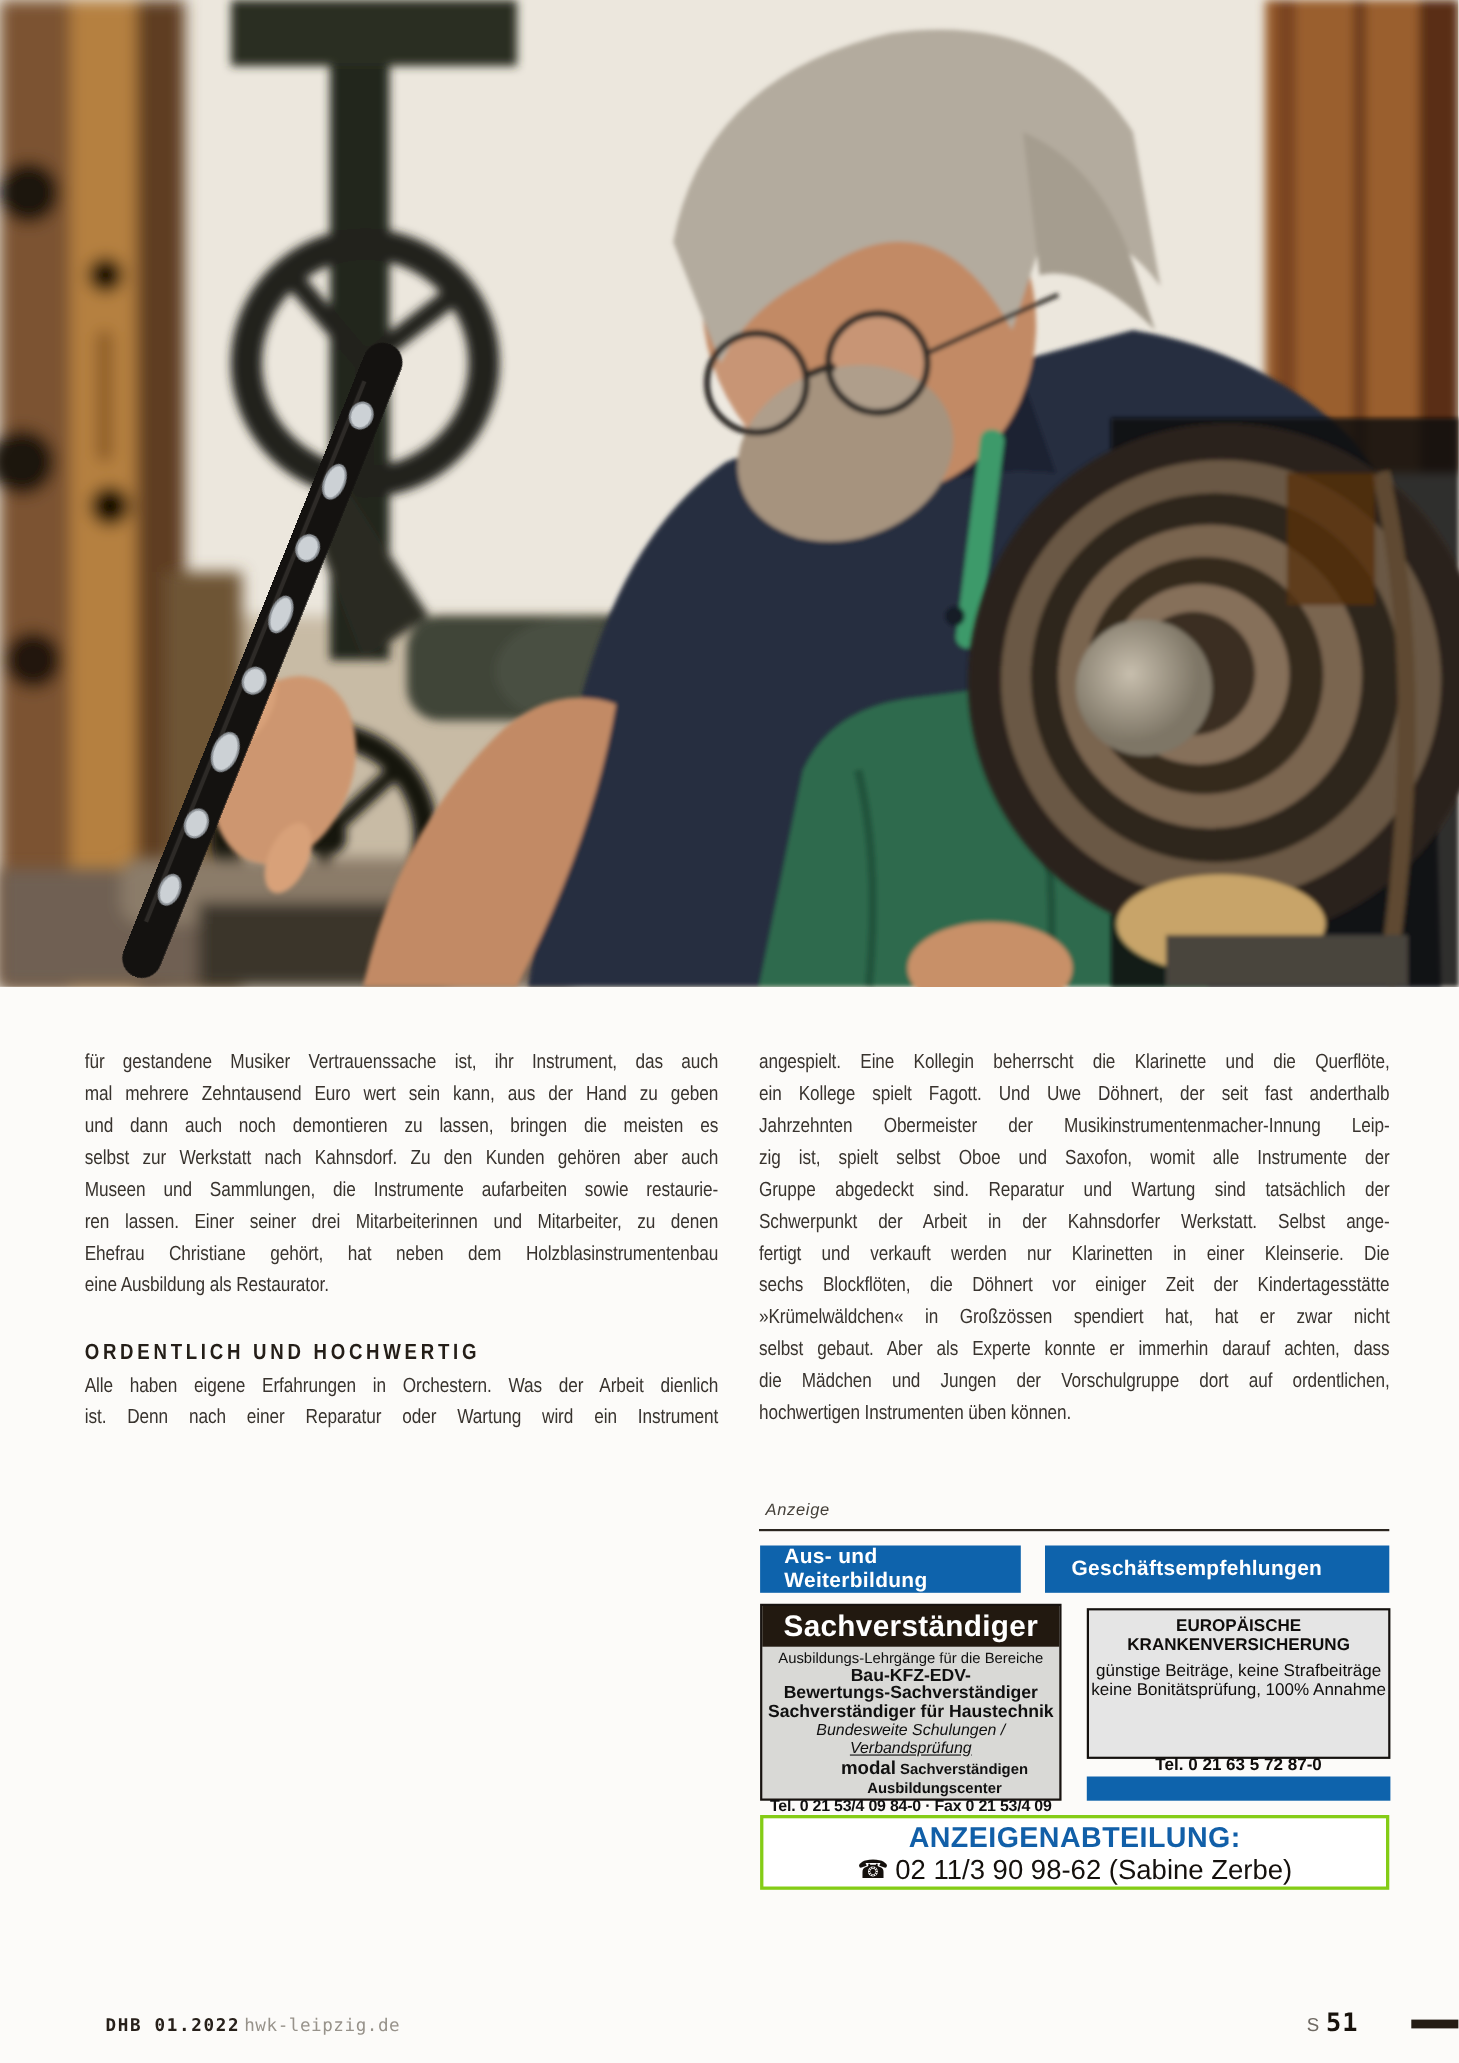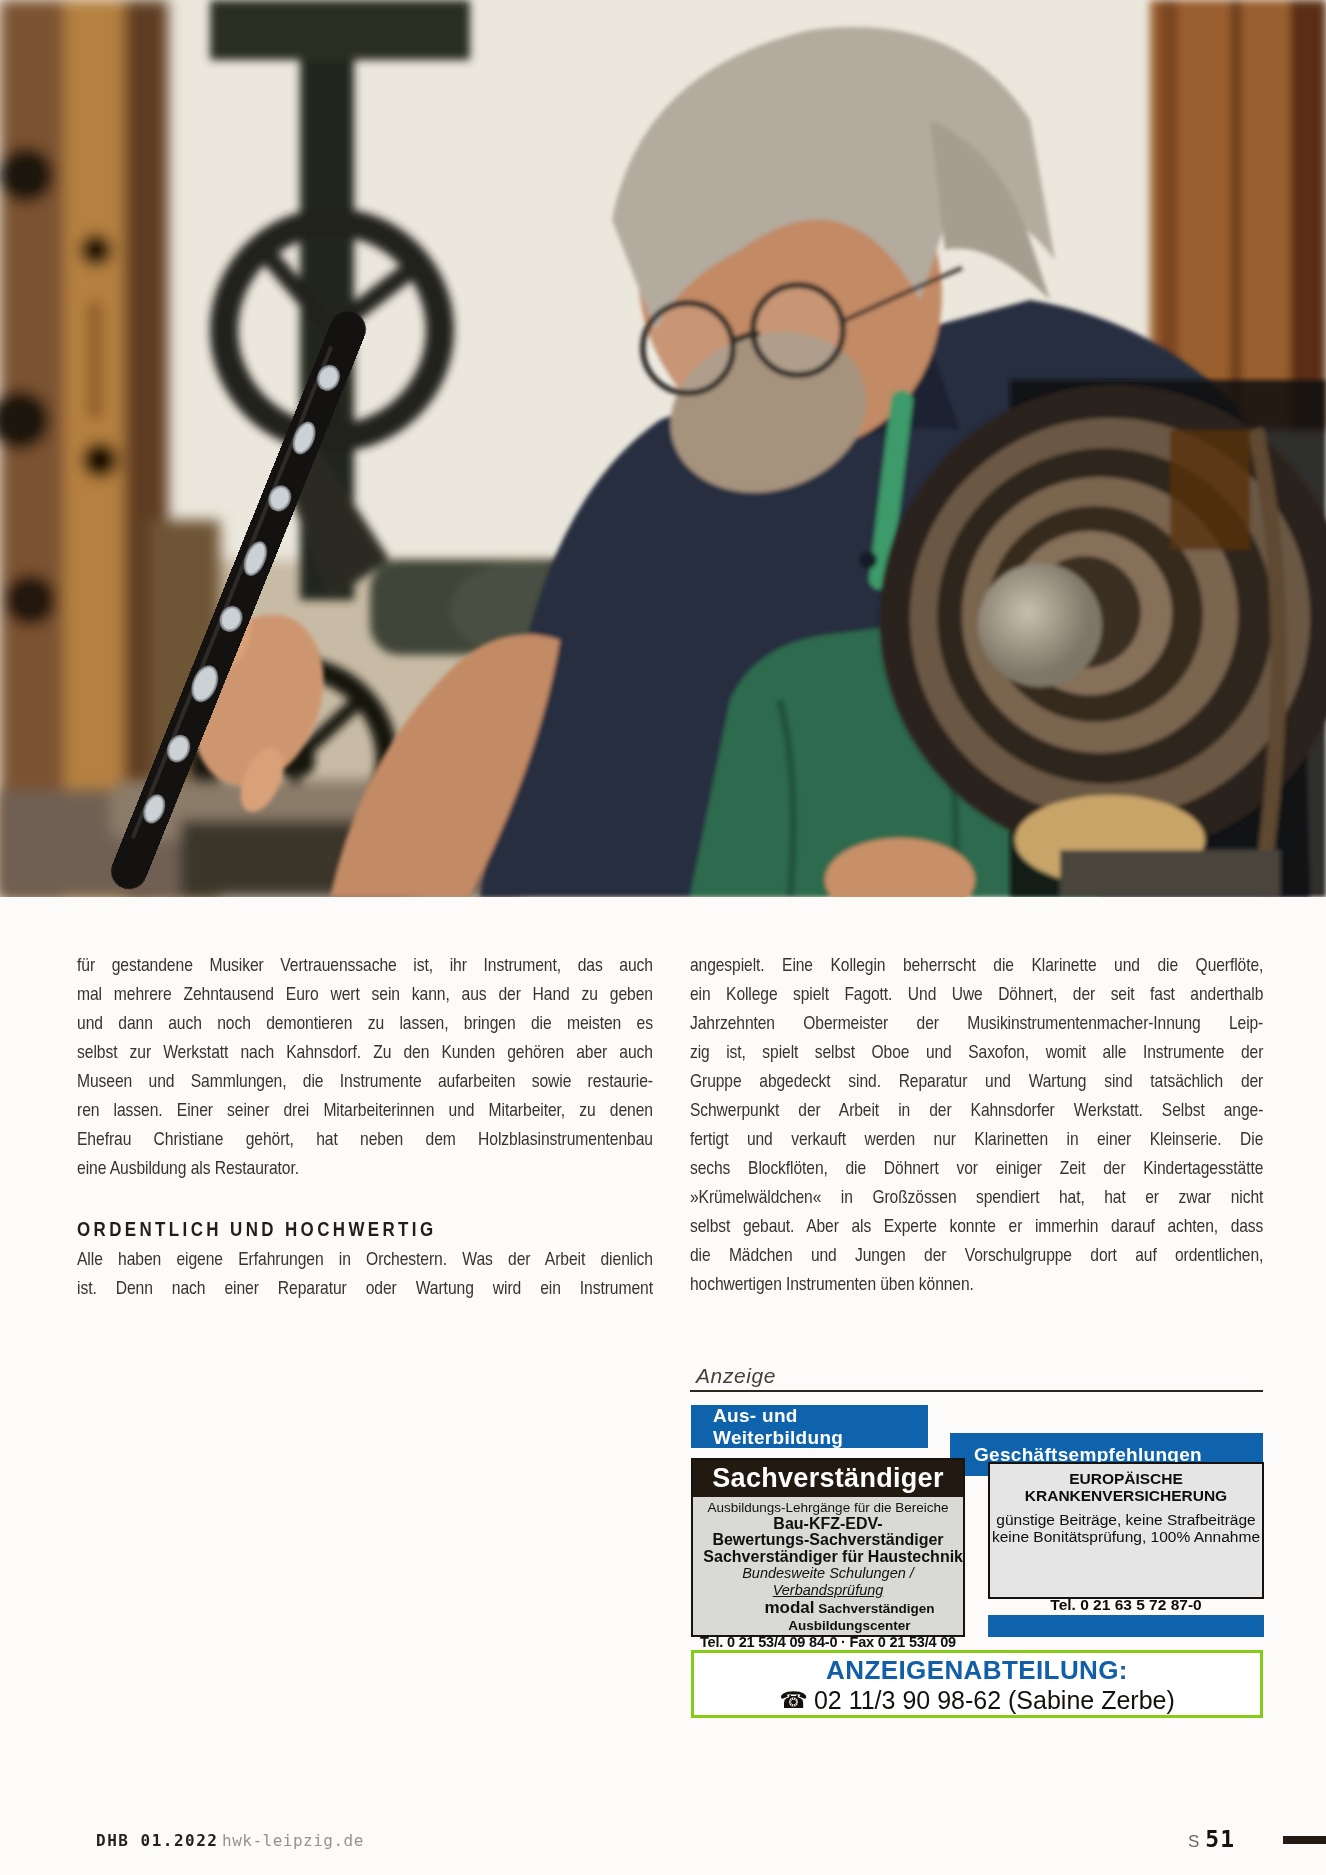--- a/index.html
+++ b/index.html
@@ -21,40 +21,40 @@
   .col-right .colInner{transform:scaleX(0.843);}
   .ln{height:29px;line-height:29px;white-space:nowrap;}
   .ln.j{text-align:justify;text-align-last:justify;white-space:normal;}
   .section-head{
     margin-top:32px;height:30px;line-height:30px;
     font-weight:bold;font-size:20px;letter-spacing:4px;color:#241e18;white-space:nowrap;
   }
   
   .anzeige-label{
     position:absolute;left:696px;top:1364px;
-    font-style:italic;font-size:21px;letter-spacing:0.6px;color:#45413a;
+    font-style:italic;font-size:15px;letter-spacing:0.6px;color:#45413a;
   }
   .anzeige-rule{position:absolute;left:690px;top:1390px;width:573px;height:2px;background:#2b2620;}
   .ad-section-bar{
     position:absolute;top:1405px;height:43px;background:#0e63ac;
     color:#ffffff;font-weight:bold;font-size:19px;letter-spacing:0.3px;
     display:flex;align-items:center;
   }
   .bar-left{left:691px;width:237px;padding-left:22px;box-sizing:border-box;}
-  .bar-right{left:950px;width:313px;padding-left:24px;box-sizing:border-box;margin-top:28px;}
+  .bar-right{left:950px;width:313px;padding-left:24px;box-sizing:border-box;}
   .sach-ad{
     position:absolute;left:691px;top:1458px;width:274px;height:179px;
     border:2px solid #181310;box-sizing:border-box;background:#d9d9d6;text-align:center;color:#101010;
   }
   .sach-head{background:#221910;color:#fff;font-weight:bold;font-size:27px;height:37px;line-height:36px;letter-spacing:0.3px;}
   .sach-body{padding-top:3px;}
   .s-l1{font-size:13.5px;line-height:16px;}
   .s-l2{font-size:16px;font-weight:bold;line-height:16px;}
   .s-l3{font-size:16px;font-weight:bold;line-height:16px;}
-  .s-l4{font-size:16px;font-weight:bold;line-height:17px;text-align:right;}
+  .s-l4{font-size:16px;font-weight:bold;line-height:17px;}
   .s-l5{font-size:14.5px;font-style:italic;line-height:17px;}
   .s-l5 .uline{text-decoration:underline;font-style:italic;}
   .s-l6{font-size:13.5px;font-weight:bold;line-height:17px;padding-left:43px;}
   .s-l6 .modal{font-size:17px;}
   .s-l7{font-size:14.5px;font-weight:bold;line-height:17px;letter-spacing:-0.2px;}
   .s-l8{font-size:15px;font-weight:bold;line-height:17px;}
   .eur-ad{
     position:absolute;left:988px;top:1462px;width:276px;height:137px;
     border:2px solid #14110e;box-sizing:border-box;background:#e5e5e5;text-align:center;color:#0f0d0b;
     padding-top:6px;

